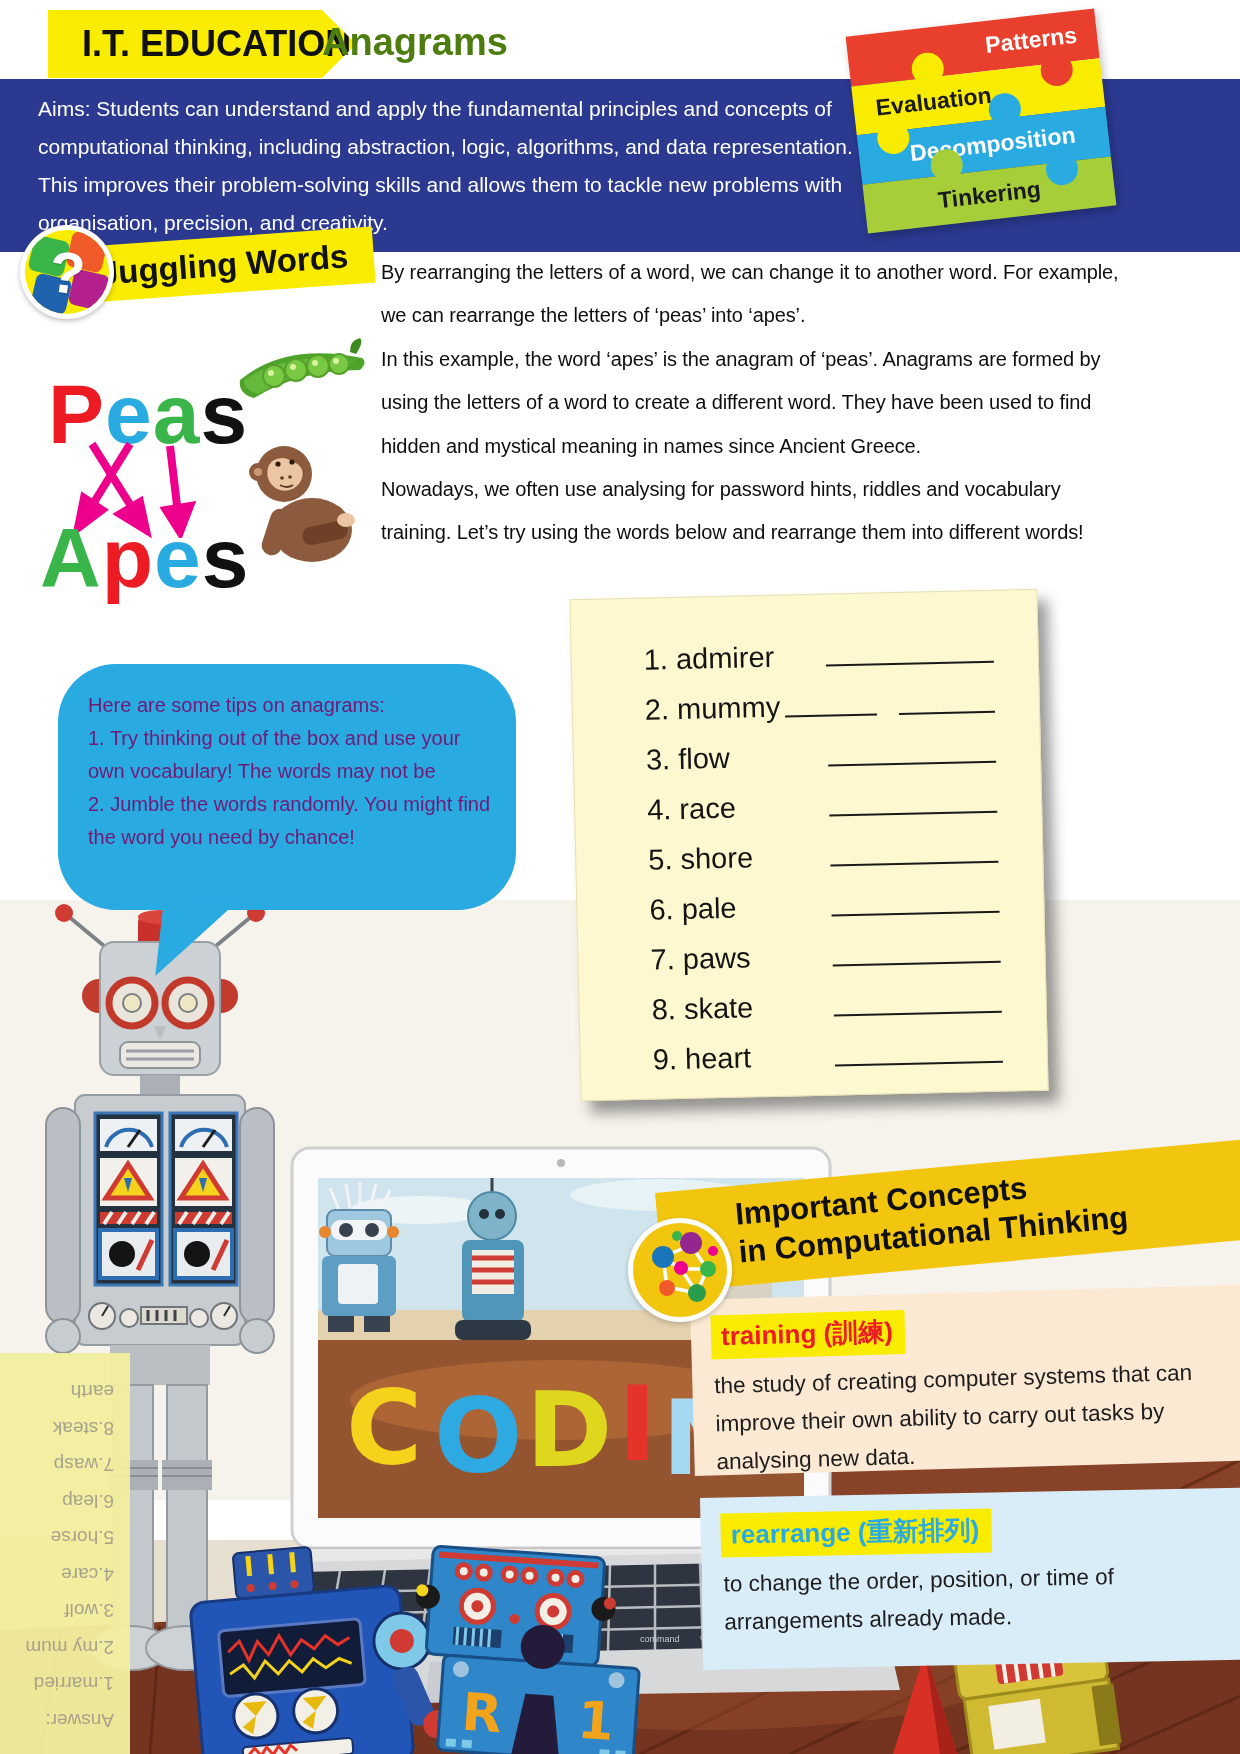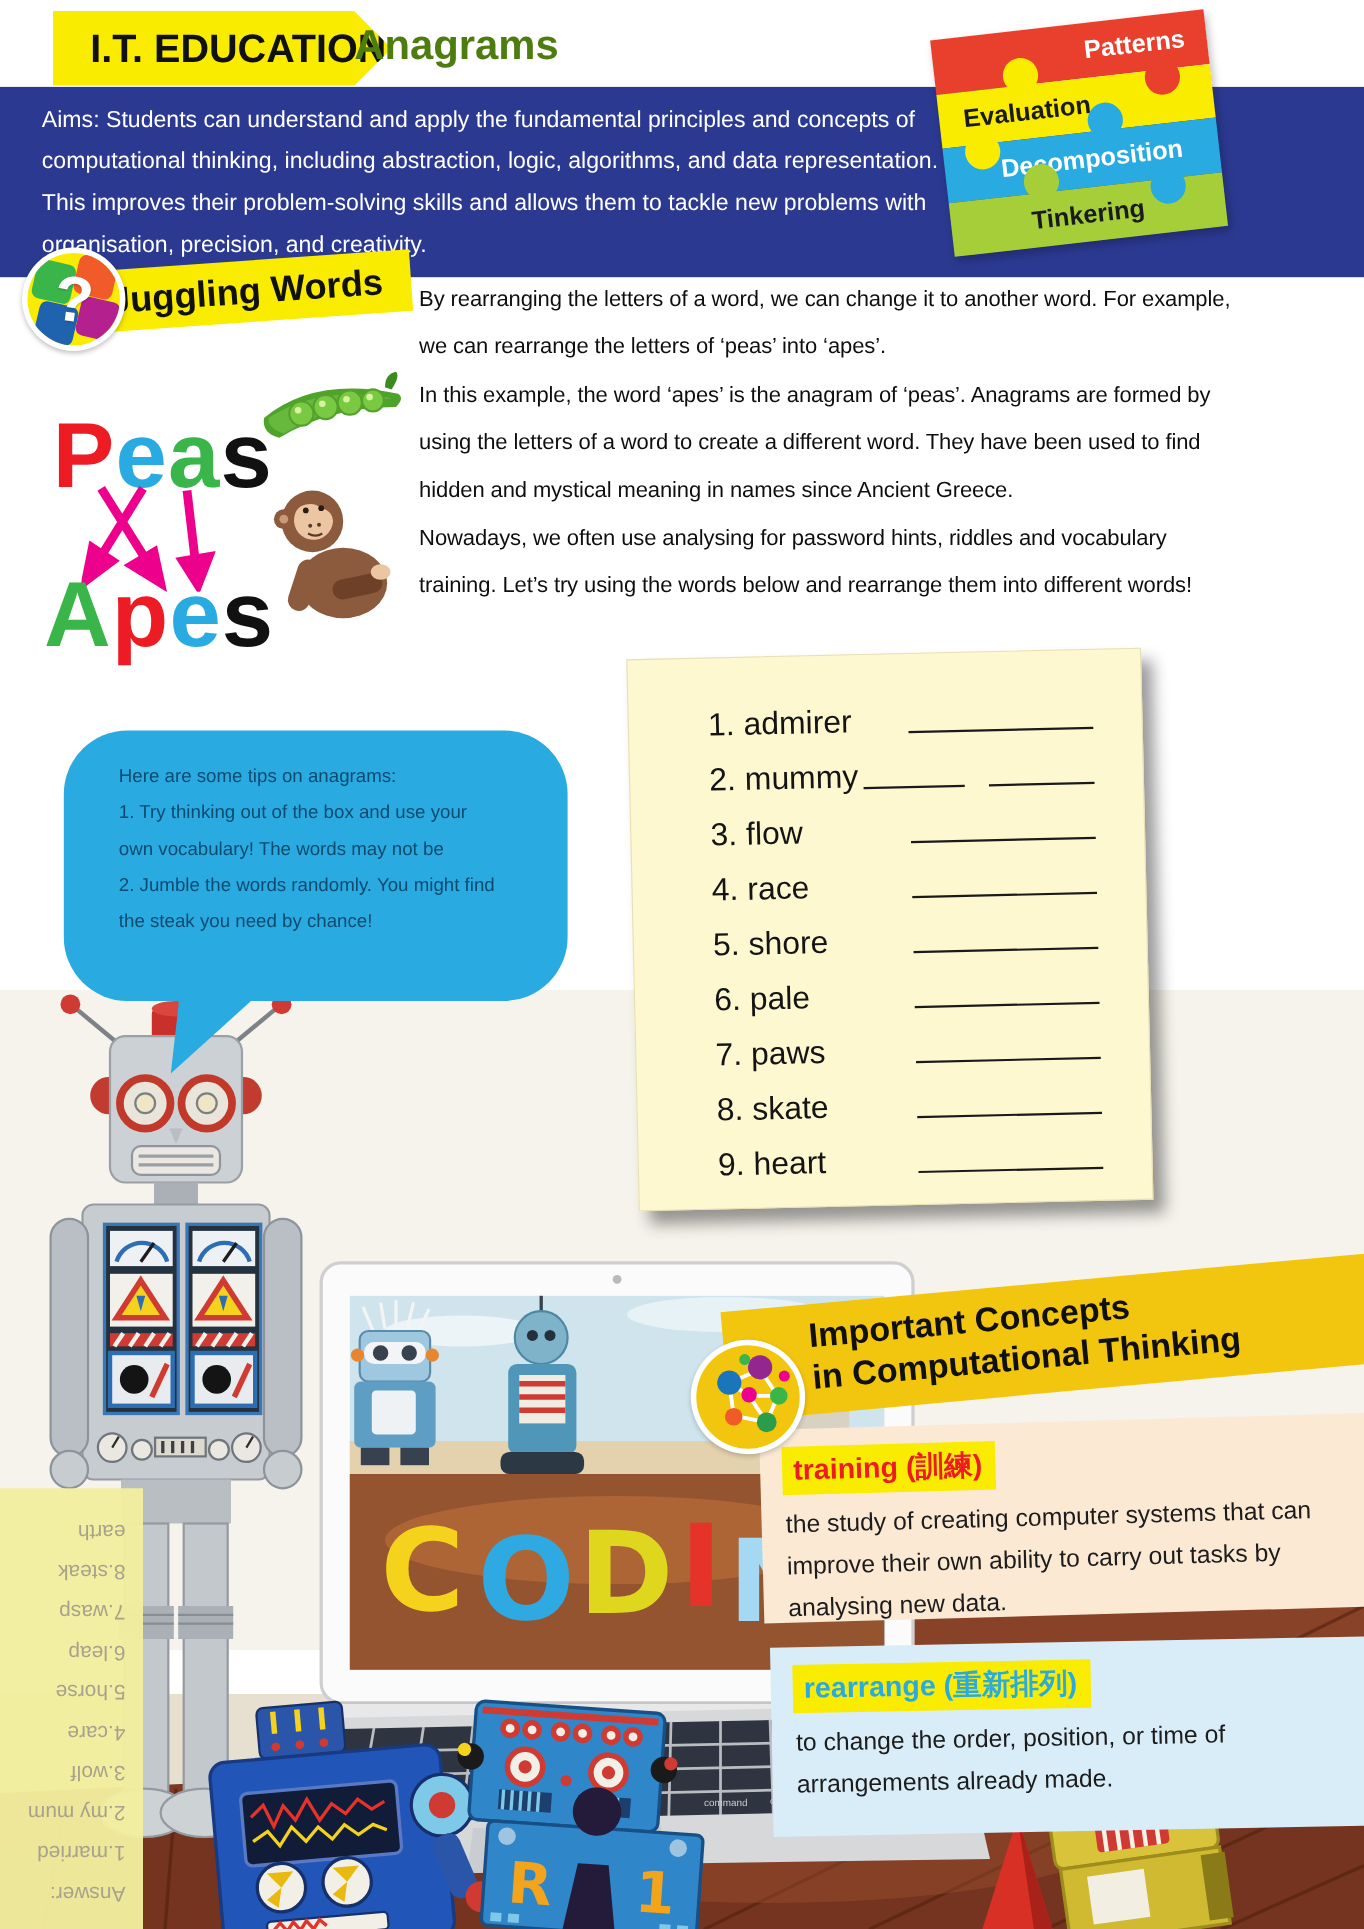--- a/index.html
+++ b/index.html
@@ -52,21 +52,21 @@
     padding:34px 44px 0 72px;box-sizing:border-box;}
   .ws-row{display:flex;align-items:flex-end;height:50px;}
   .ws-label{font-size:29px;color:#141414;padding-bottom:6px;}
   .ws-blank{border-bottom:2.5px solid #1a1a1a;width:168px;margin-left:auto;margin-bottom:12px;}
   .ws-blank.half{width:92px;margin-left:auto;}
   .ws-blank.half2{width:96px;margin-left:22px;}
 
   
   .bubble{left:58px;top:664px;width:458px;height:246px;background:#29abe2;border-radius:58px;z-index:8;
     padding:25px 10px 0 30px;box-sizing:border-box;}
-  .bubble div{color:#0c4a6e;font-size:17px;line-height:33px;margin-left:20px;}
+  .bubble div{color:#701a75;font-size:20px;line-height:33px;}
   .bubble-tail{left:150px;top:898px;width:88px;height:78px;background:#29abe2;z-index:8;
     clip-path:polygon(16% 0,100% 4%,6% 100%);}
 
   
   .gold-banner{left:655px;top:1193px;width:610px;height:100px;background:#f2c50f;z-index:7;
     transform:rotate(-5.2deg);transform-origin:0 0;padding:10px 0 0 78px;box-sizing:border-box;}
   .gold-banner div{font-size:31px;font-weight:800;color:#101010;line-height:38px;}
   .concepts-icon{left:628px;top:1218px;width:104px;height:104px;border-radius:50%;background:#fff;z-index:8;
     box-shadow:0 2px 5px rgba(0,0,0,.2);}
   .ci-inner{position:absolute;left:5px;top:5px;width:94px;height:94px;border-radius:50%;background:#f2c50f;}
@@ -551,21 +551,21 @@
       <span class="ws-label">9. heart</span>
       <span class="ws-blank"></span>
     </div>
   </div>
 
   <div class="abs bubble">
     <div class="nw">Here are some tips on anagrams:</div>
     <div class="nw">1. Try thinking out of the box and use your</div>
     <div class="nw">own vocabulary! The words may not be</div>
     <div class="nw">2. Jumble the words randomly. You might find</div>
-    <div class="nw">the steak you need by chance!</div>
+    <div class="nw">the word you need by chance!</div>
   </div>
   <div class="abs bubble-tail"></div>
 
   <div class="abs gold-banner">
     <div class="nw">Important Concepts</div>
     <div class="nw">in Computational Thinking</div>
   </div>
   <div class="abs concepts-icon">
     <div class="ci-inner"></div>
     <svg class="abs" style="left:5px;top:5px;" width="94" height="94" viewBox="0 0 94 94">

